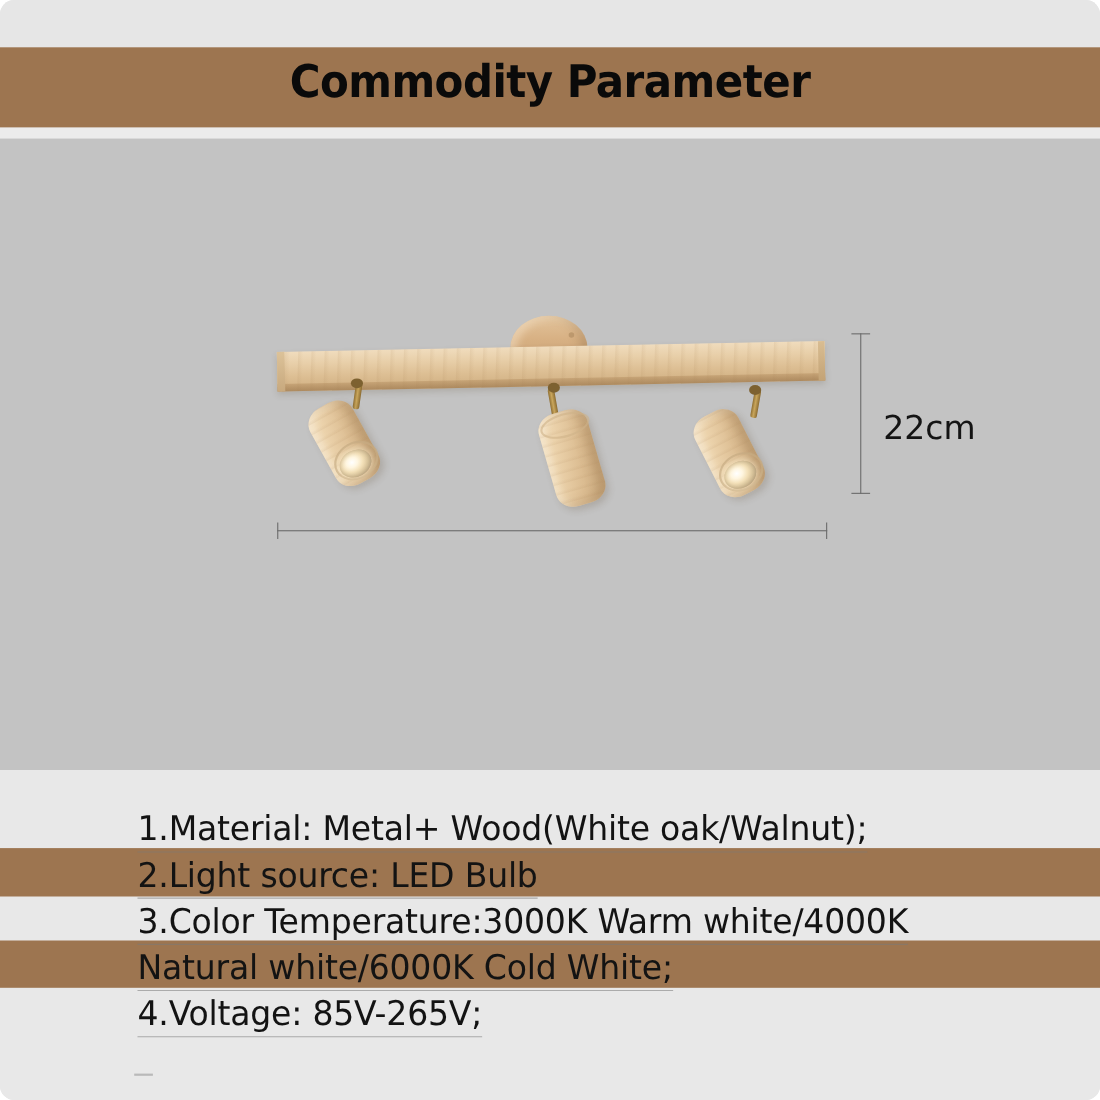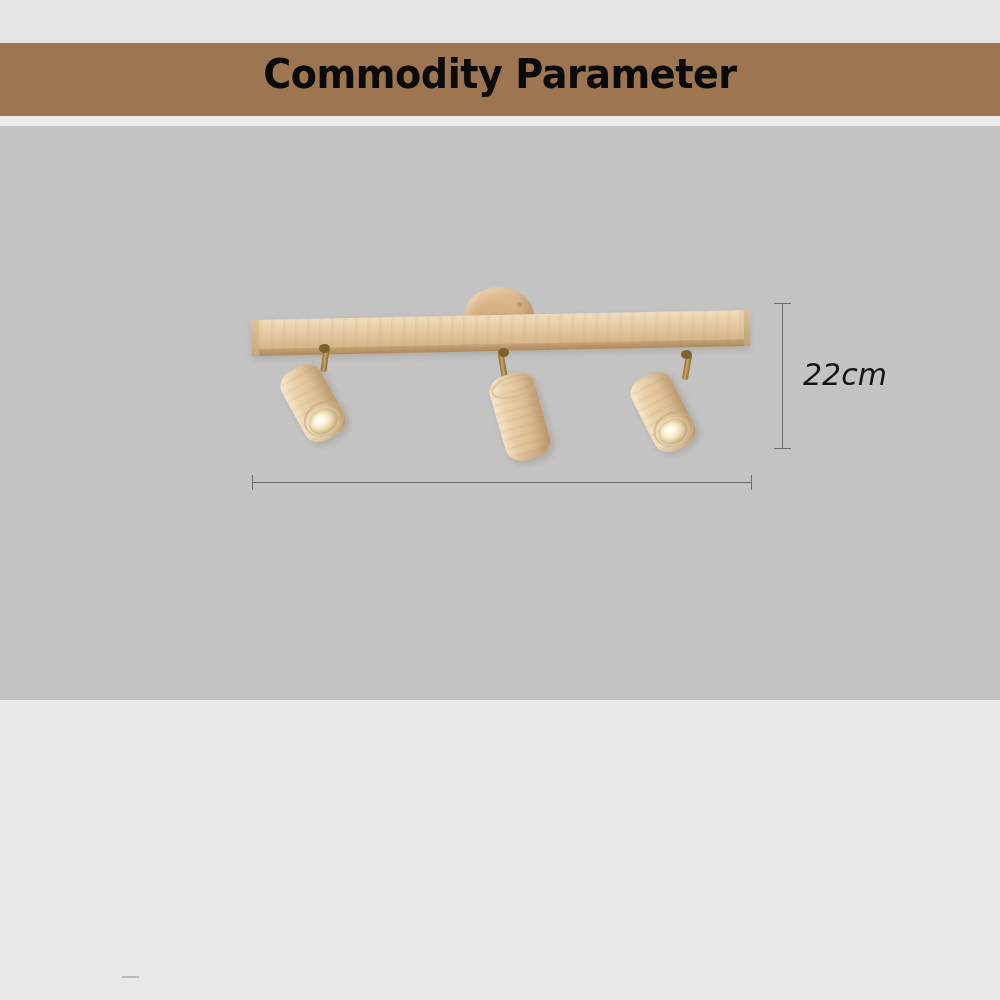--- a/index.html
+++ b/index.html
@@ -9,20 +9,21 @@
   }
   body {
     font-family: "Liberation Sans", sans-serif;
   }
   #page {
     position: relative;
     width: 1000px;
     height: 1000px;
     overflow: hidden;
     background: #e8e8e8;
+    border-radius: 13px;
   }
 
   
   .top-gap {
     position: absolute;
     left: 0; top: 0;
     width: 1000px; height: 43px;
     background: #e6e6e6;
   }
   .title-bar {
@@ -288,18 +289,28 @@
       <div class="lens" style="left:7px; bottom:6px; width:30px; height:24px;"></div>
     </div>
 
     <div class="dim-line-h" style="top:356px;"></div>
     <div class="tick-v" style="left:252px; top:349px;"></div>
     <div class="tick-v" style="left:751px; top:349px;"></div>
 
     <div class="dim-line-v" style="top:177px;"></div>
     <div class="tick-h" style="left:774px; top:177px;"></div>
     <div class="tick-h" style="left:774px; top:322px;"></div>
-    <div class="dim-label-v" style="top:231px;font-style:italic;">22cm</div>
+    <div class="dim-label-v" style="top:246px;">22cm</div>
   </div>
 
+  <div class="spec-area">
+    <div class="spec-band" style="top:71px; height:44px;"></div>
+    <div class="spec-band" style="top:155px; height:43px;"></div>
+
+    <div class="spec-line" style="top:36px;">1.Material: Metal+ Wood(White oak/Walnut);</div>
+    <div class="spec-line" style="top:78px;">2.Light source: LED Bulb</div>
+    <div class="spec-line" style="top:120px;">3.Color Temperature:3000K Warm white/4000K</div>
+    <div class="spec-line" style="top:162px;">Natural white/6000K  Cold White;</div>
+    <div class="spec-line" style="top:204px;">4.Voltage: 85V-265V;</div>
+  </div>
 
   <div class="tail-dash"></div>
 </div>
 
 </body></html>

